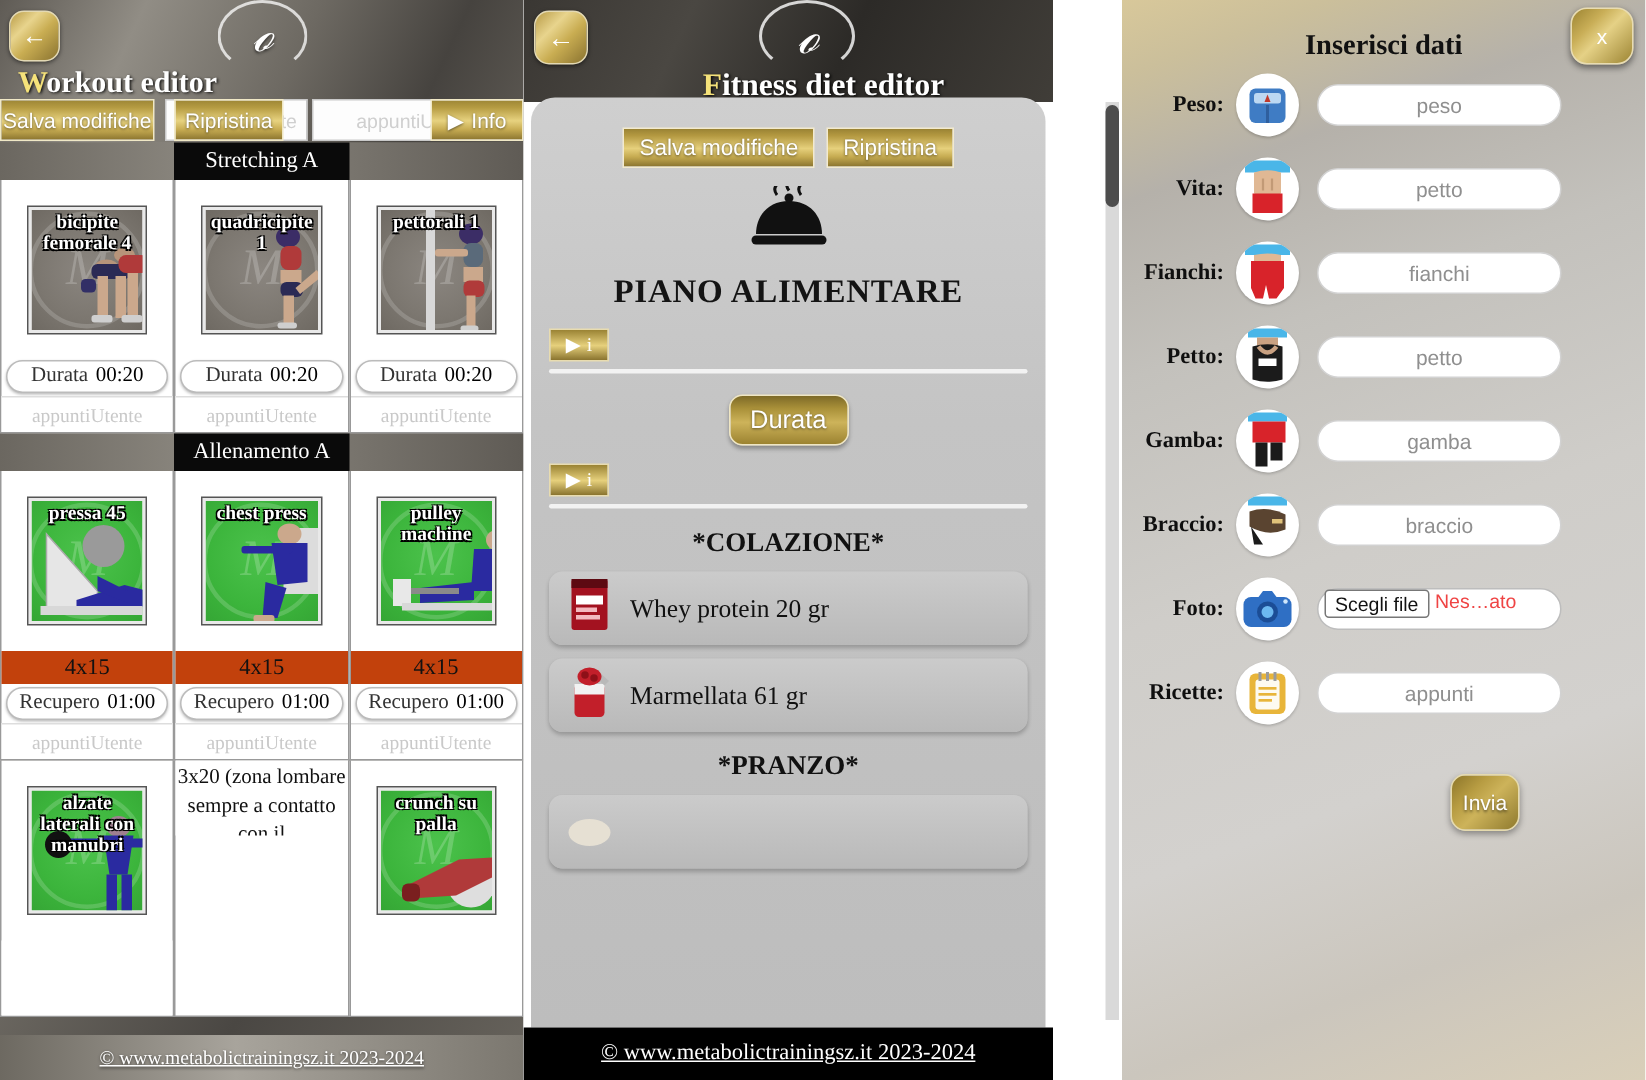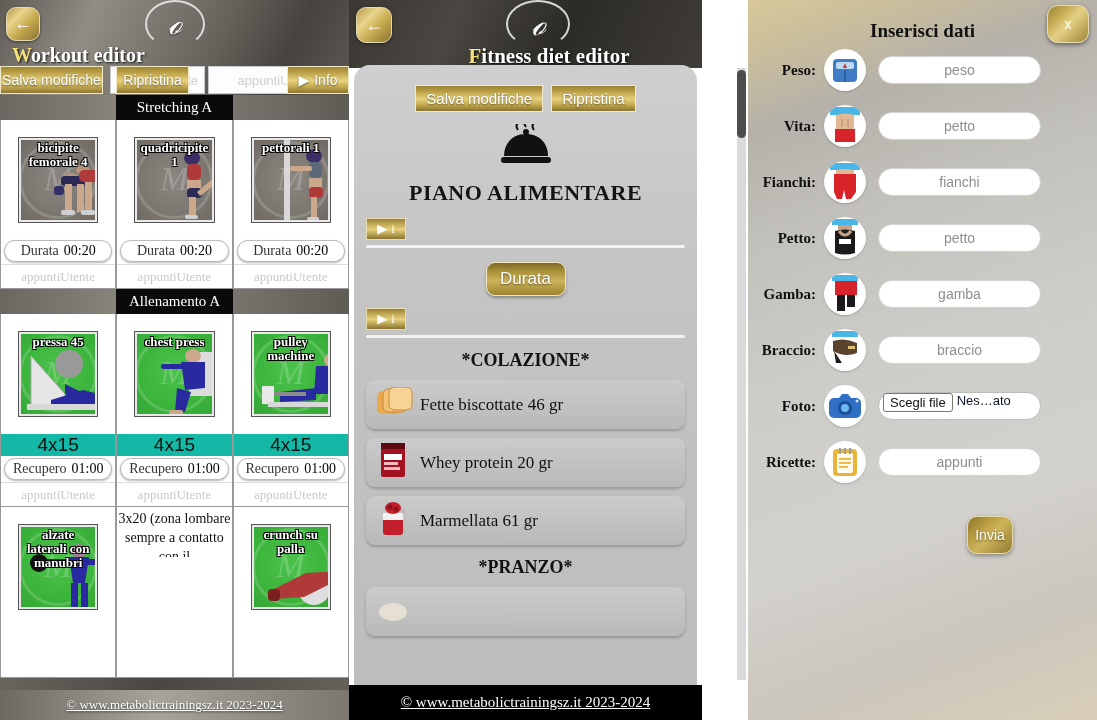--- a/index.html
+++ b/index.html
@@ -60,21 +60,21 @@
        width:78px; height:78px; border:3px solid rgba(255,255,255,.17); border-radius:50%; }
   .wm:after{ content:"M"; position:absolute; left:0; right:0; top:16px; text-align:center;
        font-style:italic; font-size:34px; color:rgba(255,255,255,.2); font-family:"Liberation Serif",serif;}
   .exname{ position:absolute; left:0; right:0; top:1px; text-align:center; z-index:3;
            color:#fff; font-weight:bold; font-size:13px; line-height:14px;
            font-family:"Liberation Serif",serif;
            text-shadow:-1px -1px 0 #000,1px -1px 0 #000,-1px 1px 0 #000,1px 1px 0 #000; }
   .figure{ position:absolute; z-index:2; }
 
   .exreps{ height:22px; display:flex; align-items:center; justify-content:center;
-           font-size:19px; color:#111; font-family:Liberation Sans, sans-serif; background:#14b8a6; }
+           font-size:15px; color:#111; font-family:Liberation Serif, serif; background:#c2410c; }
   .pill{ margin:2px 3px; height:22px; border-radius:12px; background:#fff; border:1px solid #bbb;
          display:flex; align-items:center; justify-content:center; gap:5px;
          font-size:14px; color:#333; font-family:"Liberation Serif",serif;
          box-shadow:0 1px 2px rgba(0,0,0,.28); }
   .pill b{ color:#000; font-weight:normal; }
   .note{ height:24px; display:flex; align-items:center; justify-content:center;
          background:#fff; border-top:1px solid #ddd; font-size:13px; color:#c9c9c9;
          font-family:"Liberation Serif",serif; }
   .bignote{ background:#fff; text-align:center; font-size:14px; line-height:19px; color:#111;
             font-family:"Liberation Serif",serif; height:50px; overflow:hidden; padding-top:2px; }
@@ -160,21 +160,21 @@
   .favatar{ width:42px; height:42px; border-radius:50%; background:#fff; flex:0 0 42px;
             display:flex; align-items:center; justify-content:center; overflow:hidden;
             box-shadow:0 1px 2px rgba(0,0,0,.2); position:relative; }
   .finput{ margin-left:12px; width:163px; height:28px; border-radius:14px; background:#fff;
            border:1px solid #d2d2d2; display:flex; align-items:center; justify-content:center;
            font-size:14px; color:#8f8f8f; font-family:"Liberation Sans",sans-serif; }
   .filewrap{ margin-left:12px; width:163px; height:28px; border-radius:14px; background:#fff;
              border:1px solid #bdbdbd; display:flex; align-items:flex-start; padding:0 4px; gap:4px; }
   .filebtn{ border:1px solid #777; border-radius:3px; background:#fff; padding:1px 6px;
             font-size:13px; color:#111; font-family:"Liberation Sans",sans-serif; }
-  .filename{ font-size:13px; color:#0f172a; font-family:"Liberation Sans",sans-serif; }
+  .filename{ font-size:13px; color:#ef4444; font-family:"Liberation Sans",sans-serif; }
   .invia-wrap{ display:flex; justify-content:flex-end; padding-right:84px; margin-top:26px; }
   .invia{ width:46px; height:38px; border-radius:10px;
           background:linear-gradient(135deg,#8c7529 0%,#b79c42 30%,#cdb35a 52%,#8f7a2e 100%);
           border:1px solid #e5daae; color:#fff; font-size:14px;
           display:flex; align-items:center; justify-content:center;
           font-family:"Liberation Sans",sans-serif; text-shadow:0 1px 2px rgba(0,0,0,.5);
           box-shadow:0 2px 4px rgba(0,0,0,.35); }
 </style>
 </head>
 <body>
@@ -448,30 +448,20 @@
       <div class="inforow">
         <div class="ibtn">
           <span>▶</span>
           <span>i</span>
         </div>
       </div>
       <div class="hr"></div>
 
       <div class="meal-title">*COLAZIONE*</div>
 
-      <div class="fooditem">
-        <div class="foodicon">
-          <svg width="40" height="30" viewBox="0 0 40 30">
-            <path d="M4 10 q0-6 7-6 h10 q7 0 7 6 v12 q0 5-7 5 H11 q-7 0-7-5z" fill="#e8a94f"></path>
-            <path d="M10 8 q0-6 7-6 h10 q7 0 7 6 v12 q0 5-7 5 H17 q-7 0-7-5z" fill="#f3c274" stroke="#c98a33"></path>
-            <path d="M16 6 q0-6 7-6 h9 q7 0 7 6 v12 q0 5-7 5 h-9 q-7 0-7-5z" fill="#f8d494" stroke="#c98a33"></path>
-          </svg>
-        </div>
-        <div class="foodlabel">Fette biscottate 46 gr</div>
-      </div>
 
       <div class="fooditem">
         <div class="foodicon">
           <svg width="34" height="38" viewBox="0 0 34 38">
             <rect x="5" y="2" width="24" height="34" rx="2" fill="#a31220"></rect>
             <rect x="5" y="2" width="24" height="6" fill="#5d0a12"></rect>
             <rect x="8" y="13" width="18" height="6" fill="#fff"></rect>
             <rect x="8" y="21" width="14" height="3" fill="#f3b9bf"></rect>
             <rect x="8" y="26" width="16" height="3" fill="#f3b9bf"></rect>
           </svg>

